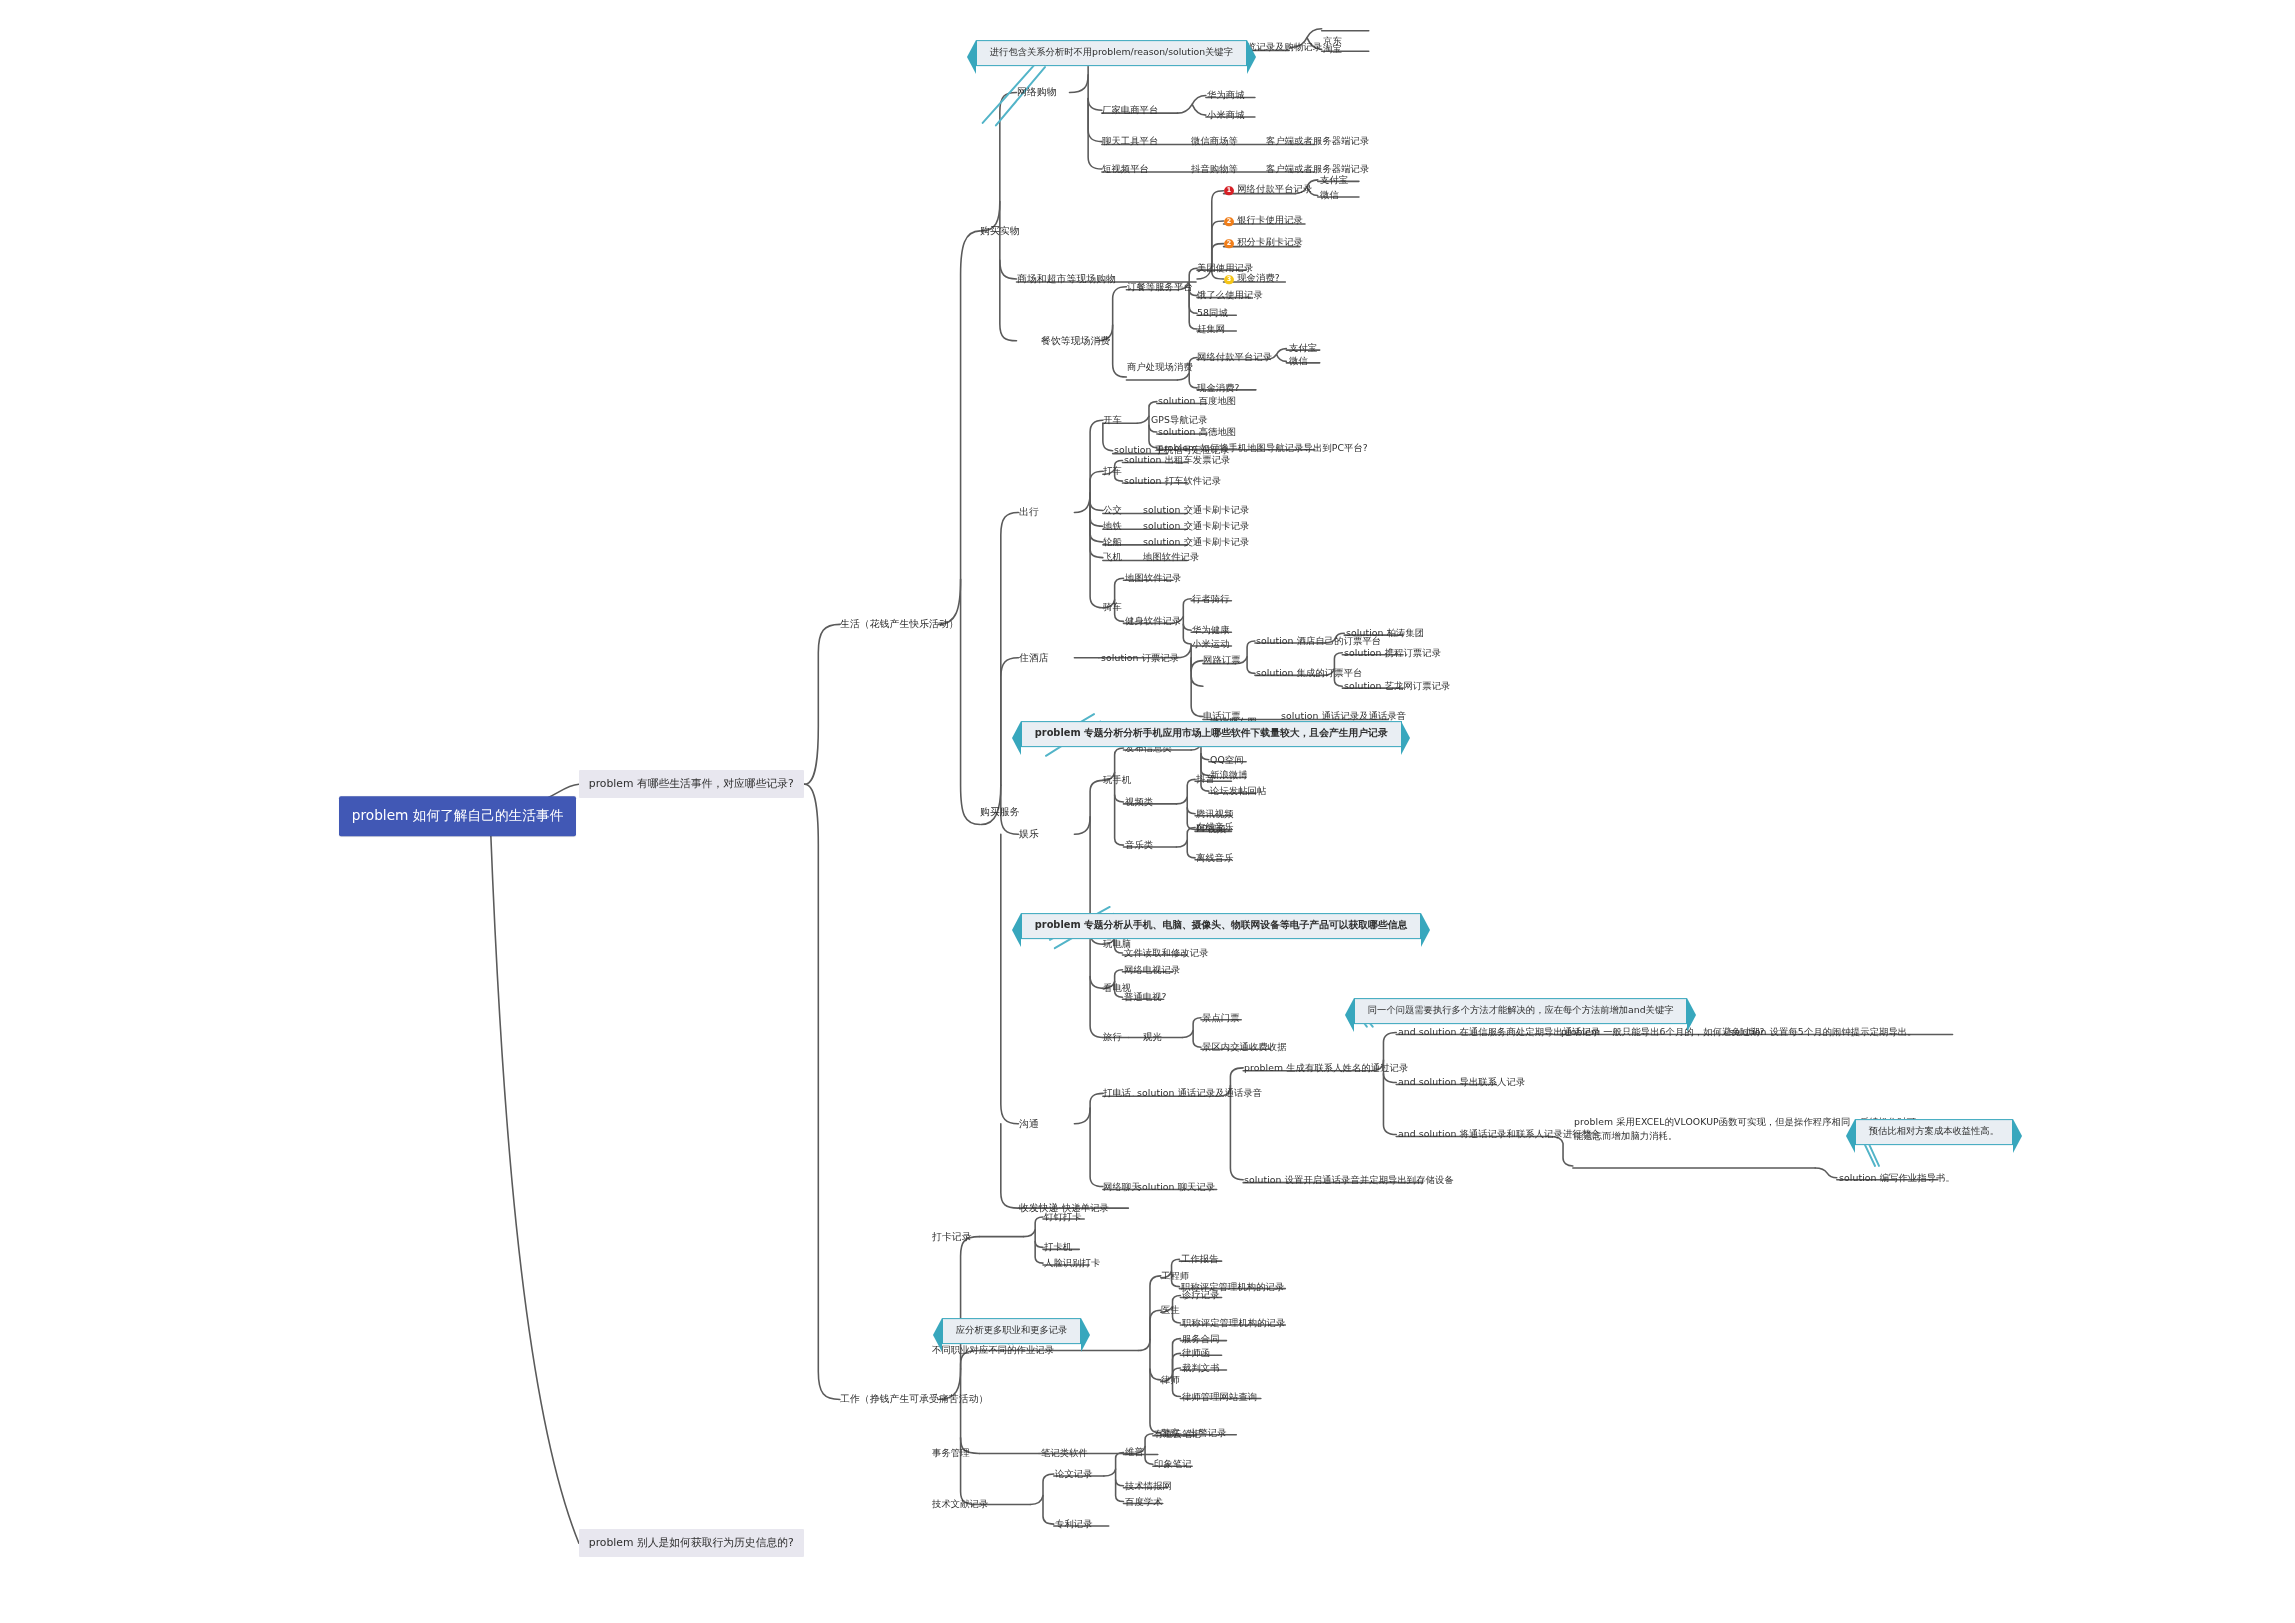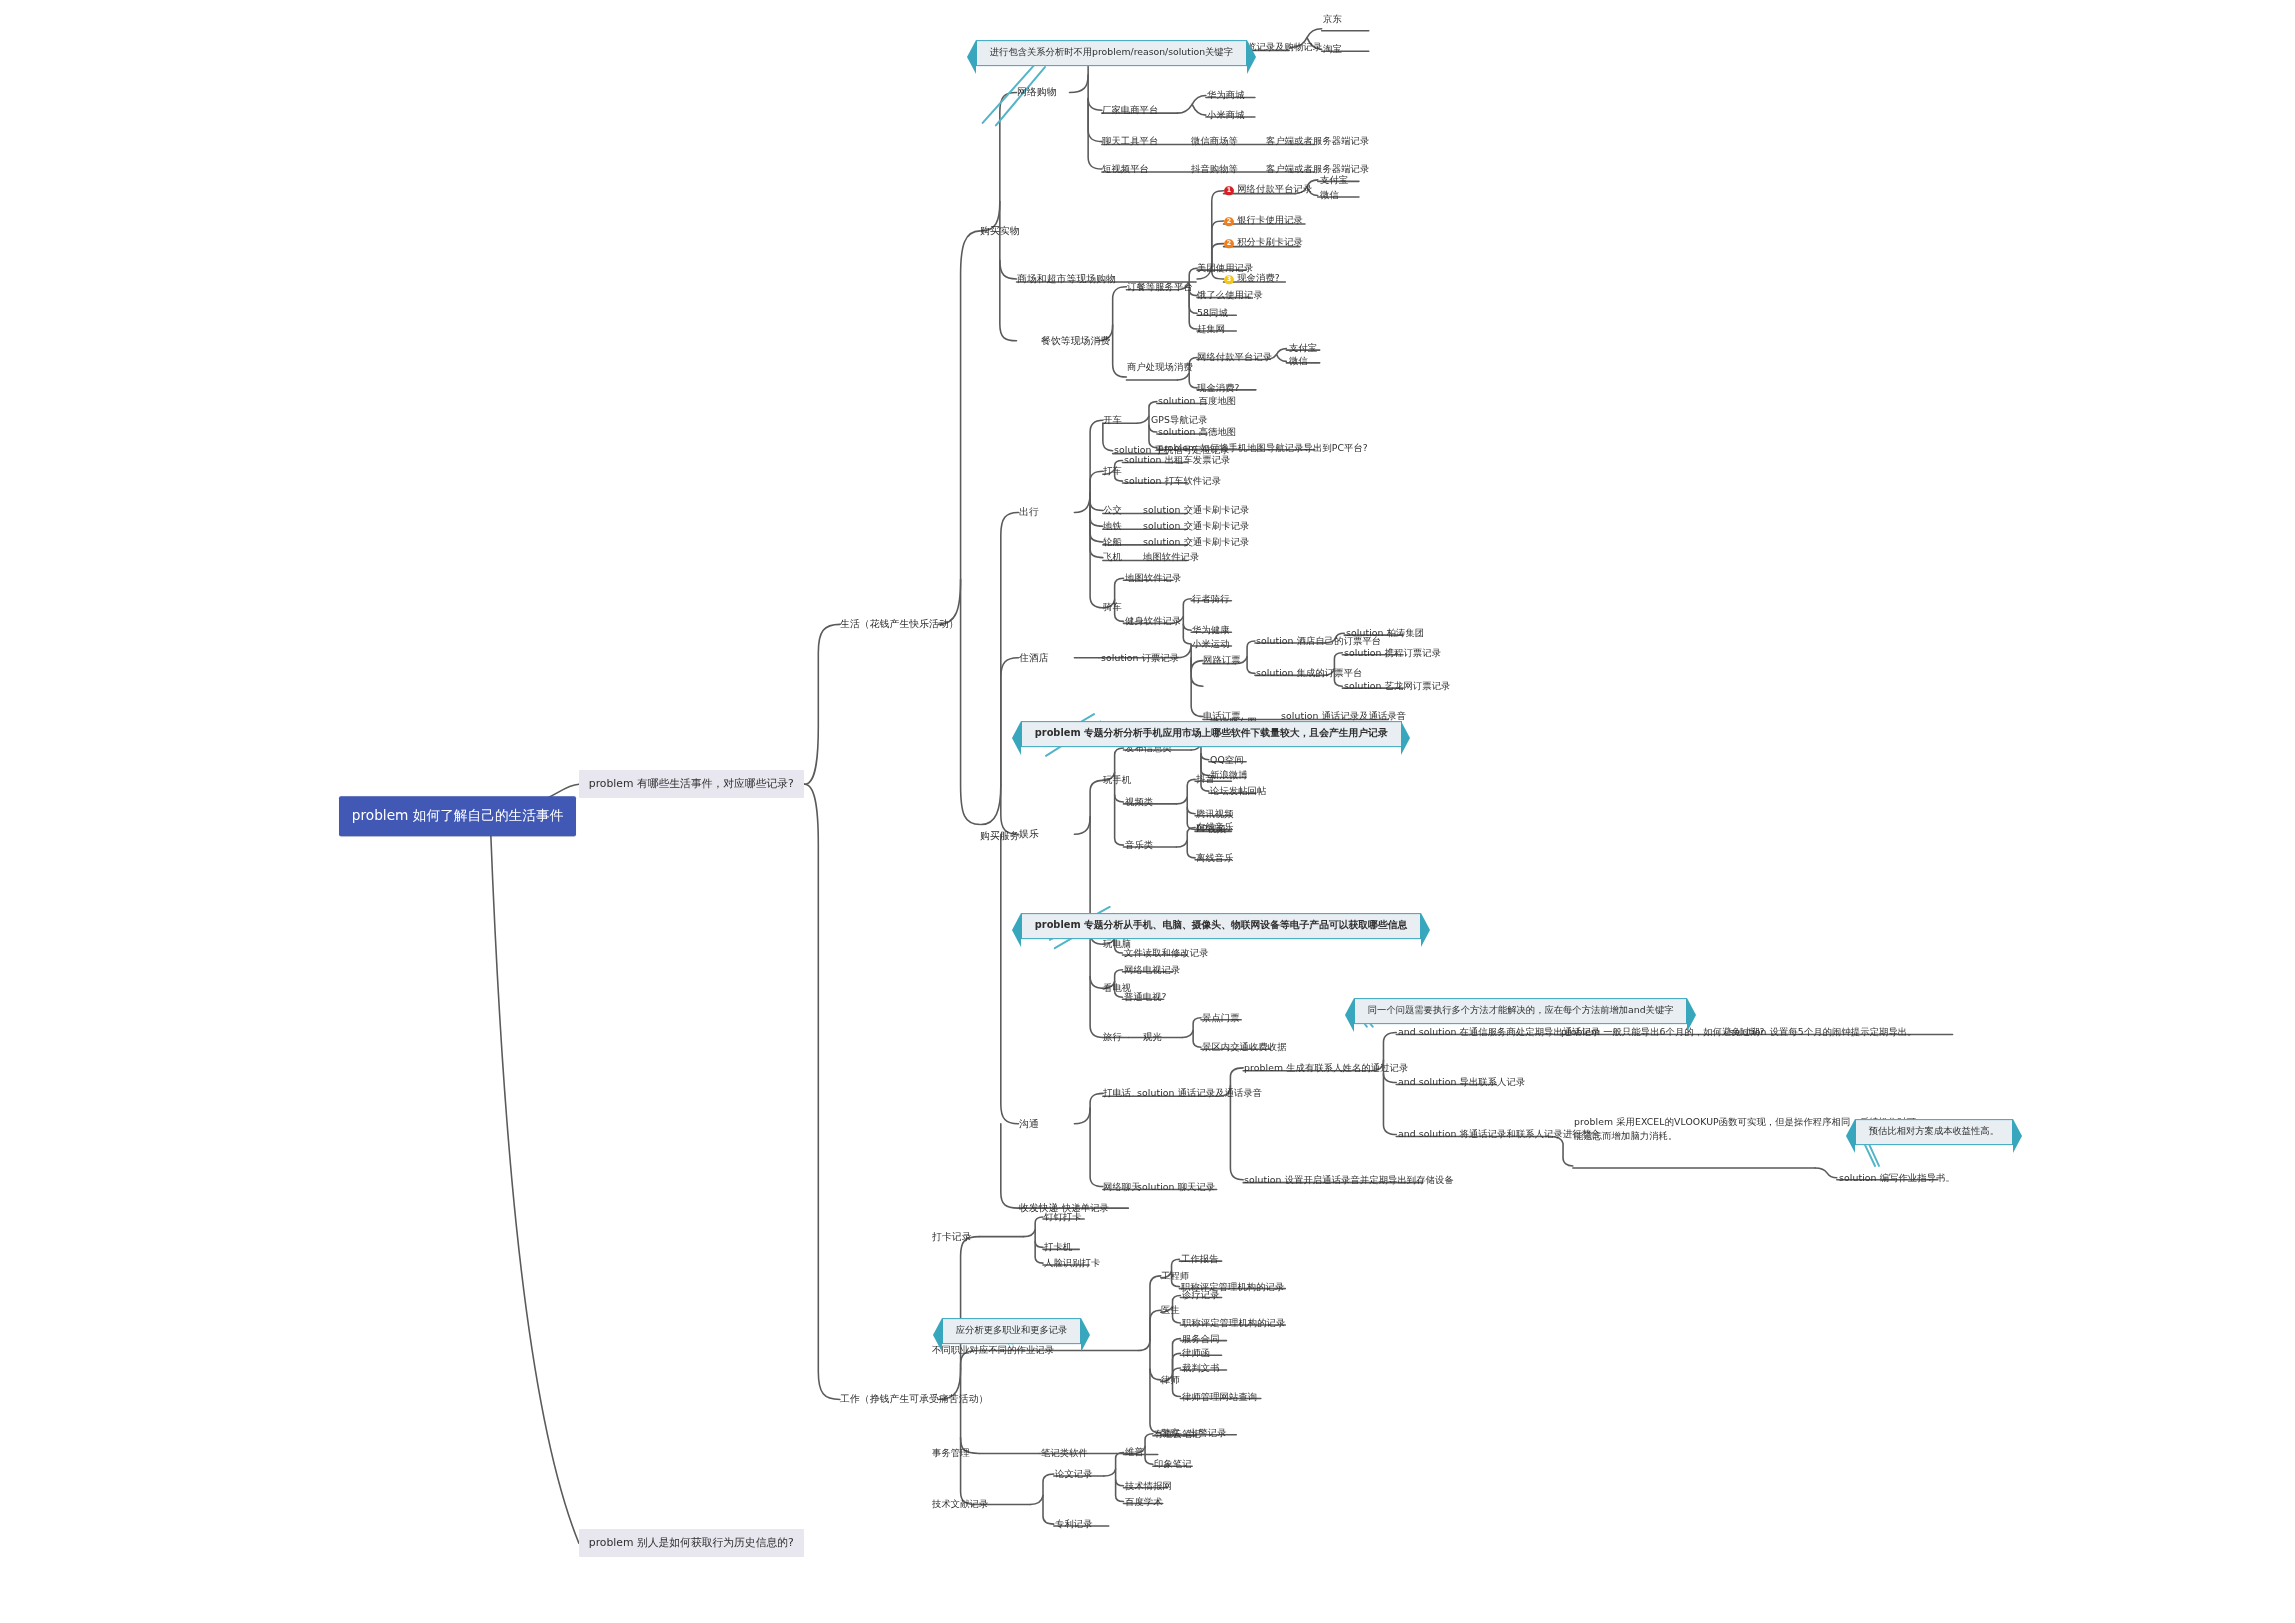--- a/index.html
+++ b/index.html
@@ -415,21 +415,21 @@
   <div class="chip" style="left:579px;top:1543px;">problem 别人是如何获取行为历史信息的?</div>
 
   <div class="node" style="left:840px;top:624px;">生活（花钱产生快乐活动）</div>
   <div class="node" style="left:840px;top:1399px;">工作（挣钱产生可承受痛苦活动）</div>
 
   <div class="node" style="left:980px;top:231px;">购买实物</div>
   <div class="node" style="left:1017px;top:92px;">网络购物</div>
 
   <div class="node sm" style="left:1102px;top:47px;">非厂家电商平台</div>
   <div class="node sm" style="left:1200px;top:47px;">电商平台浏览记录及购物记录</div>
-  <div class="node sm" style="left:1323px;top:19px;">京东</div>
+  <div class="node sm" style="left:1323px;top:41px;">京东</div>
   <div class="node sm" style="left:1323px;top:49px;">淘宝</div>
 
   <div class="node sm" style="left:1102px;top:110px;">厂家电商平台</div>
   <div class="node sm" style="left:1207px;top:95px;">华为商城</div>
   <div class="node sm" style="left:1207px;top:115px;">小米商城</div>
 
   <div class="node sm" style="left:1102px;top:141px;">聊天工具平台</div>
   <div class="node sm" style="left:1191px;top:141px;">微信商场等</div>
   <div class="node sm" style="left:1266px;top:141px;">客户端或者服务器端记录</div>
 
@@ -453,21 +453,21 @@
   <div class="node sm" style="left:1197px;top:295px;">饿了么使用记录</div>
   <div class="node sm" style="left:1197px;top:313px;">58同城</div>
   <div class="node sm" style="left:1197px;top:329px;">赶集网</div>
 
   <div class="node sm" style="left:1127px;top:358px;margin-top:9px;">商户处现场消费</div>
   <div class="node sm" style="left:1197px;top:357px;">网络付款平台记录</div>
   <div class="node sm" style="left:1289px;top:348px;">支付宝</div>
   <div class="node sm" style="left:1289px;top:361px;">微信</div>
   <div class="node sm" style="left:1197px;top:388px;">现金消费?</div>
 
-  <div class="node" style="left:980px;top:836px;">购买服务</div>
+  <div class="node" style="left:980px;top:812px;">购买服务</div>
 
   <div class="node" style="left:1019px;top:512px;">出行</div>
   <div class="node sm" style="left:1103px;top:420px;">开车</div>
   <div class="node sm" style="left:1151px;top:420px;">GPS导航记录</div>
   <div class="node sm" style="left:1158px;top:401px;">solution 百度地图</div>
   <div class="node sm" style="left:1158px;top:432px;">solution 高德地图</div>
   <div class="node sm" style="left:1158px;top:448px;">problem 如何将手机地图导航记录导出到PC平台?</div>
   <div class="node sm" style="left:1114px;top:450px;">solution 手机信号定位记录</div>
 
   <div class="node sm" style="left:1103px;top:471px;">打车</div>

